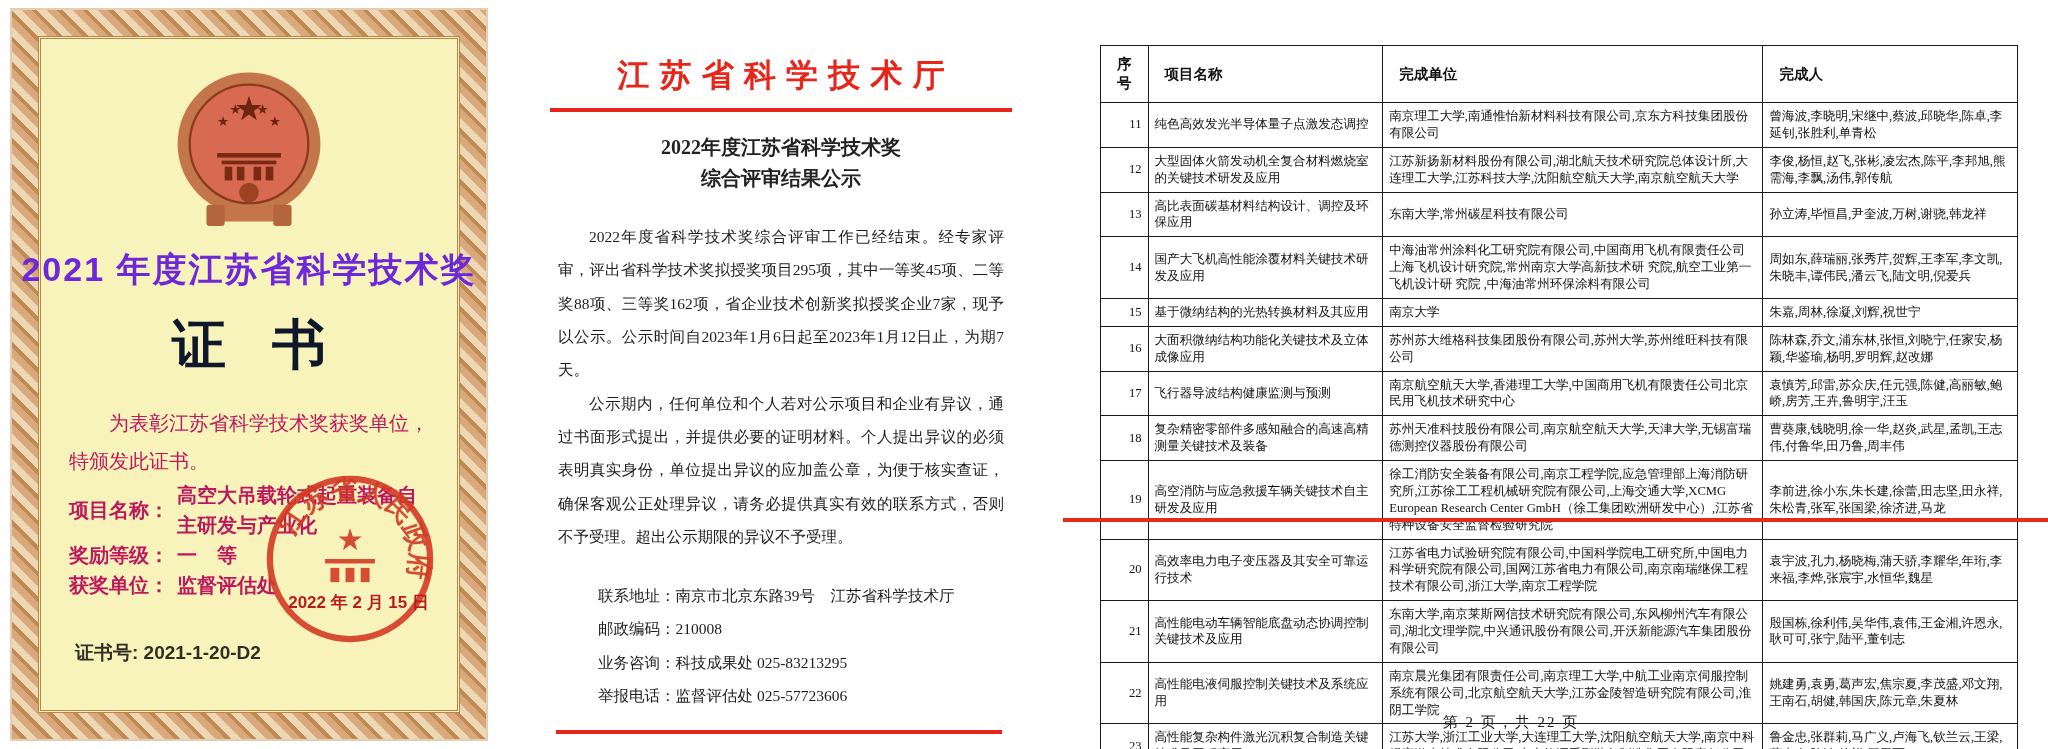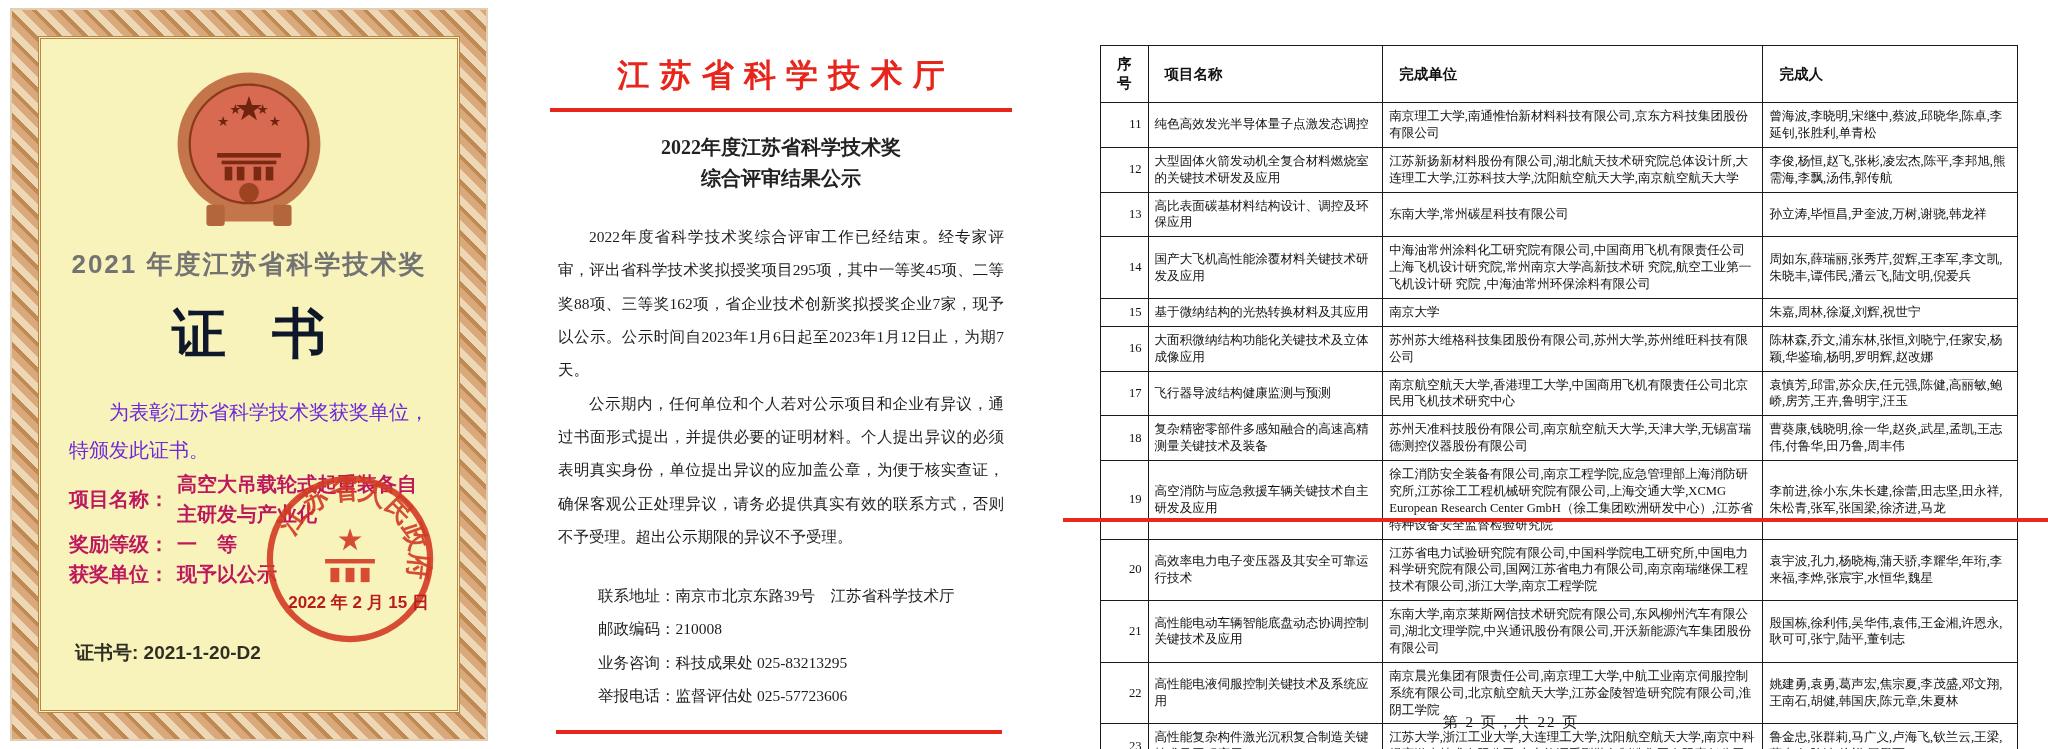--- a/index.html
+++ b/index.html
@@ -13,25 +13,25 @@
     background:
       repeating-linear-gradient(45deg, #d9a97b 0 7px, #c08a55 7px 11px, #eed7b4 11px 18px);
     border:2px solid #e3cdb3; padding:26px;
   }
   .cert-inner {
     width:100%; height:100%; background:#f8f3bb;
     border:3px double #b9834a; padding:10px 28px;
     display:flex; flex-direction:column; align-items:center; position:relative;
   }
   .emblem { margin-top:18px; width:152px; height:166px; }
-  .cert-title { margin-top:14px; font-size:26px; font-weight:bold; color:#737373;
+  .cert-title { margin-top:14px; font-size:34px; font-weight:bold; color:#6d28d9;
     letter-spacing:2px; font-family:"Liberation Sans", sans-serif; white-space:nowrap; }
   .cert-heading { margin-top:16px; font-size:54px; font-weight:bold; color:#0f172a;
     letter-spacing:0.85em; text-indent:0.85em; }
-  .cert-body { margin-top:22px; font-size:20px; color:#6d28d9; line-height:1.9;
+  .cert-body { margin-top:22px; font-size:20px; color:#be185d; line-height:1.9;
     text-indent:2em; width:100%; }
   .cert-field { width:100%; font-size:20px; color:#be185d;
     display:flex; line-height:1.5;align-items:center; }
   .cert-field .lbl { white-space:nowrap; font-weight:bold; }
   .cert-field .val { font-weight:bold; margin-left:8px; }
   .cert-seal { position:absolute; right:18px; bottom:62px; width:178px; height:178px; }
   .cert-date { position:absolute; right:28px; bottom:96px; font-size:17px;
     color:#b91c1c; font-weight:bold; white-space:nowrap;
     font-family:"Liberation Sans", sans-serif; }
   .cert-no { position:absolute; left:34px; bottom:44px; font-size:19px; color:#2e2e24;
@@ -107,21 +107,21 @@
       <div class="cert-field">
         <span class="lbl">项目名称：</span>
         <span class="val">高空大吊载轮式起重装备自主研发与产业化</span>
       </div>
       <div class="cert-field">
         <span class="lbl">奖励等级：</span>
         <span class="val">一　等</span>
       </div>
       <div class="cert-field">
         <span class="lbl">获奖单位：</span>
-        <span class="val">现予以公示</span>
+        <span class="val">监督评估处</span>
       </div>
 
       <svg class="cert-seal" viewBox="0 0 200 200">
         <circle cx="100" cy="100" r="90" fill="none" stroke="#d23b26" stroke-width="7" opacity="0.9"></circle>
         <defs>
           <path id="sealArc" d="M 100,100 m -68,0 a 68,68 0 1,1 136,0 a 68,68 0 1,1 -136,0"></path>
         </defs>
         <text fill="#d23b26" font-size="30" font-weight="bold" opacity="0.9">
           <textPath href="#sealArc" startOffset="6%">江苏省人民政府</textPath>
         </text>

